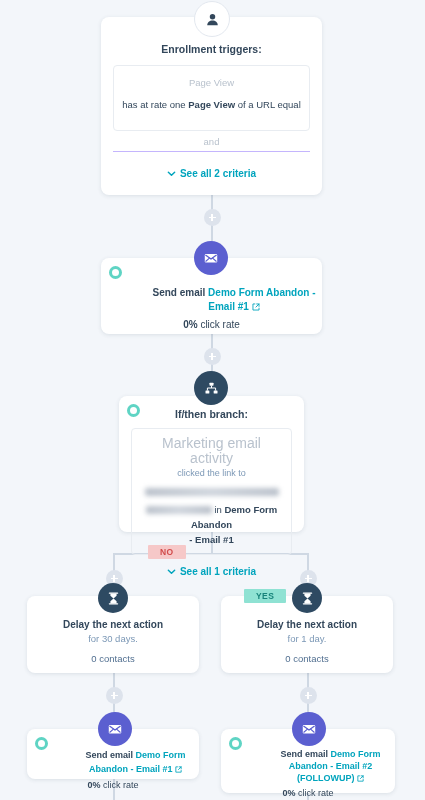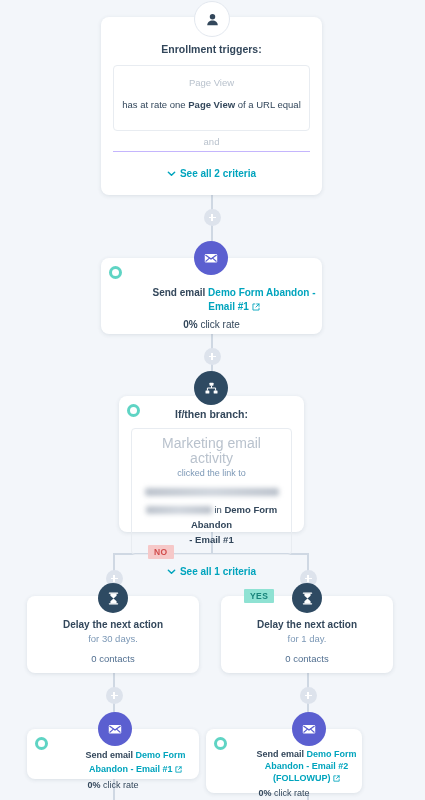--- a/index.html
+++ b/index.html
@@ -202,21 +202,21 @@
   }
   .delay-contacts {
     text-align: center;
     font-size: 9.5px;
     color: #516f90;
     margin-top: 9px;
   }
 
   .branch-chip {
     position: absolute;
-    padding: 2px 6px;
+    padding: 2px 12px;
     border-radius: 1px;
     font-size: 8.5px;
     font-weight: bold;
     letter-spacing: 0.4px;
     z-index: 5;
   }
   .chip-no {
     background: #f6c8c8;
     color: #d14b4b;
   }
@@ -384,21 +384,21 @@
     </div>
   </div>
   <div class="node-icon email" style="left:98px; top:712px;">
     <svg width="16" height="16" viewBox="0 0 18 18">
       <rect x="2" y="4.5" width="14" height="9.5" rx="1.4" fill="#ffffff"></rect>
       <path d="M3.2 6 L9 10.2 L14.8 6" fill="none" stroke="#5b5fd0" stroke-width="1.5" stroke-linecap="round" stroke-linejoin="round"></path>
       <path d="M3.2 12.6 L7.2 9.2 M14.8 12.6 L10.8 9.2" fill="none" stroke="#5b5fd0" stroke-width="1.3" stroke-linecap="round"></path>
     </svg>
   </div>
 
-  <div class="card" style="left:206px; top:729px; width:156px; height:64px;">
+  <div class="card" style="left:221px; top:729px; width:174px; height:64px;">
     <div class="status-badge" style="left:8px; top:8px;"></div>
     <div class="email-line" style="margin-top:19px; font-size:9px; line-height:12px;">
       <span class="bold">Send email</span>
       <span class="email-link">Demo Form Abandon - Email #2</span>
       <br>
       <span class="email-link">(FOLLOWUP)</span>
       <svg class="ext-icon" width="7" height="7" viewBox="0 0 10 10">
         <path d="M3.6 1.2H1.2v7.6h7.6V6.4" fill="none" stroke="#00a4bd" stroke-width="1.2" stroke-linecap="round" stroke-linejoin="round"></path>
         <path d="M5.8 1.2h3v3M8.8 1.2L4.9 5.1" fill="none" stroke="#00a4bd" stroke-width="1.2" stroke-linecap="round" stroke-linejoin="round"></path>
       </svg>

